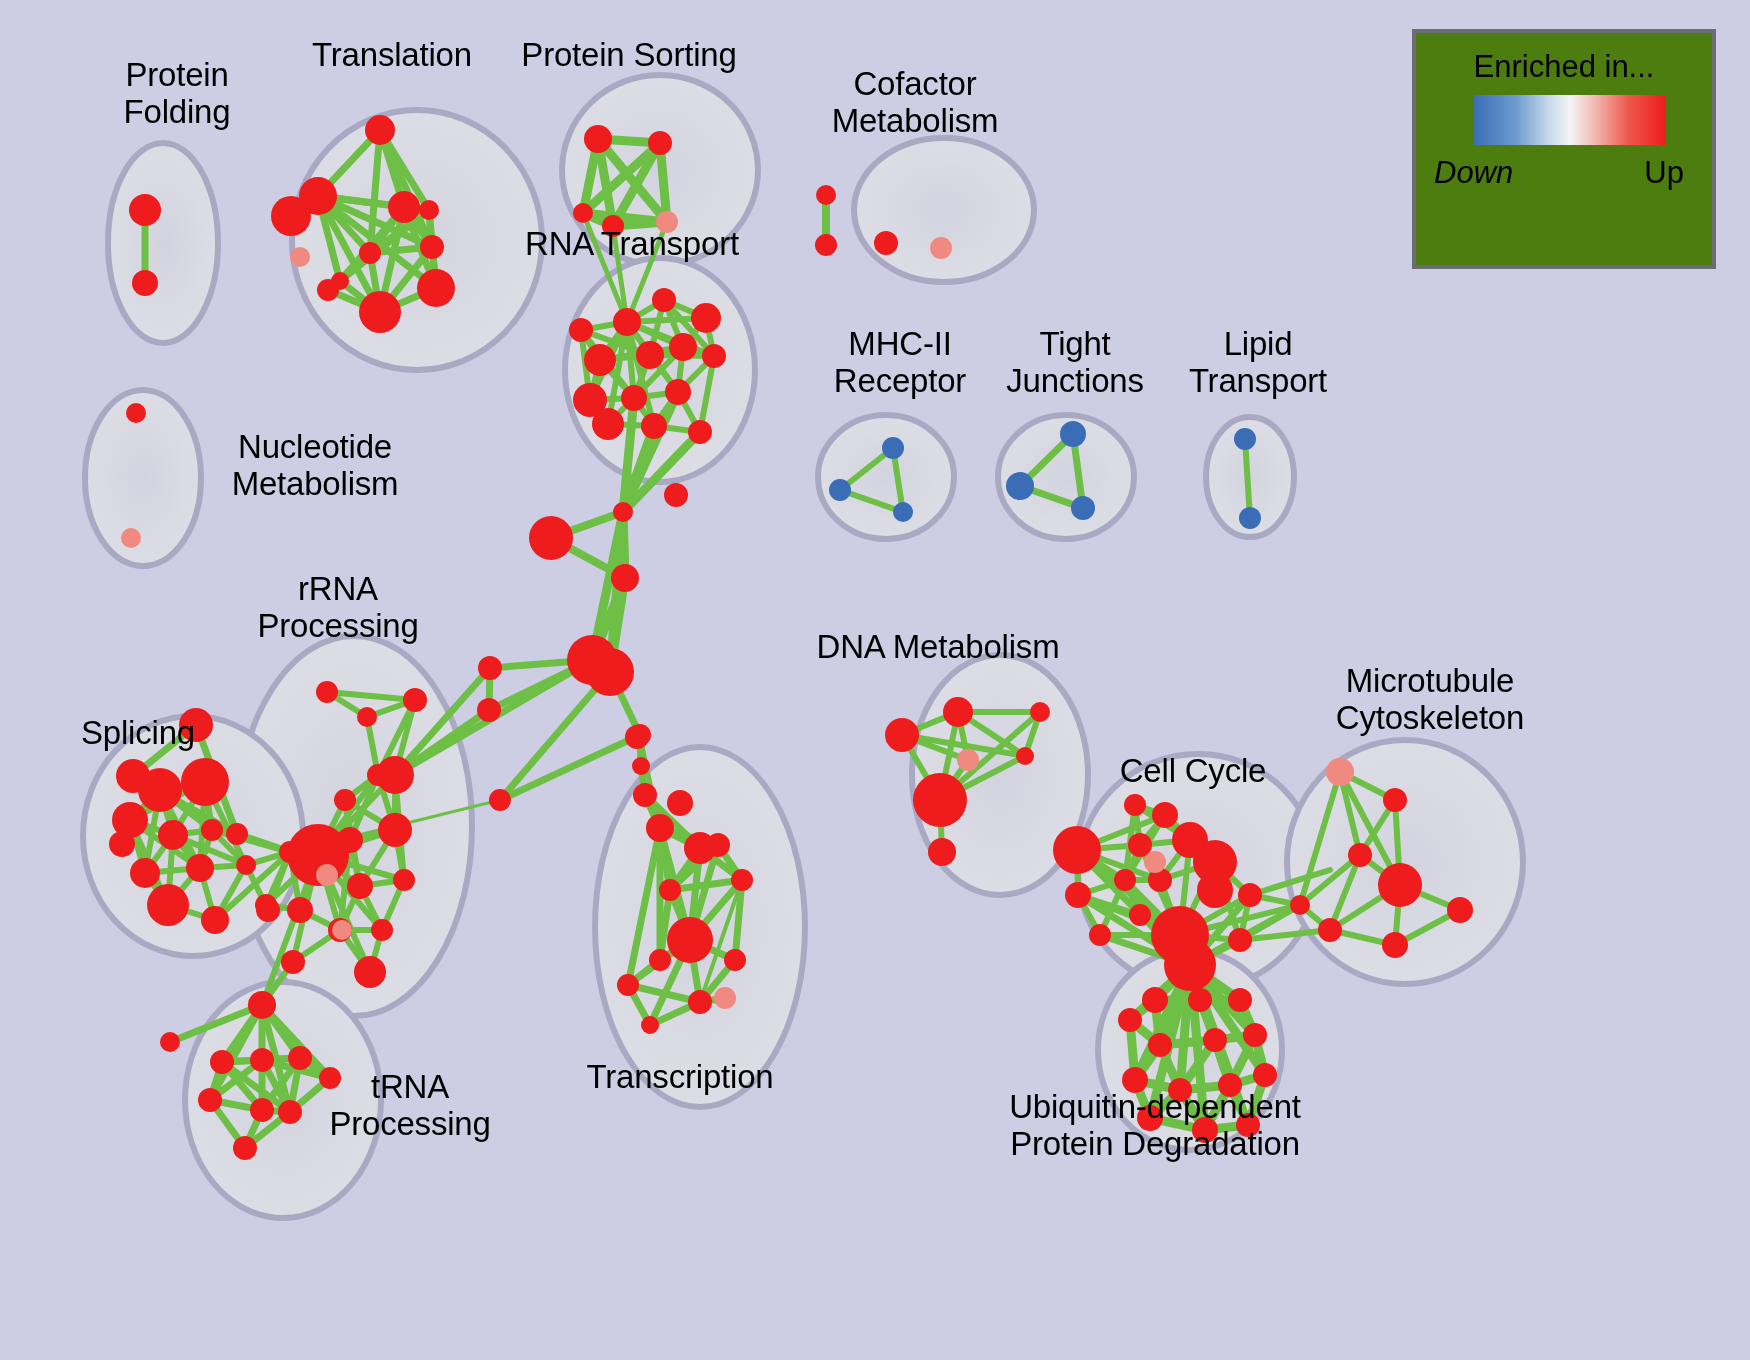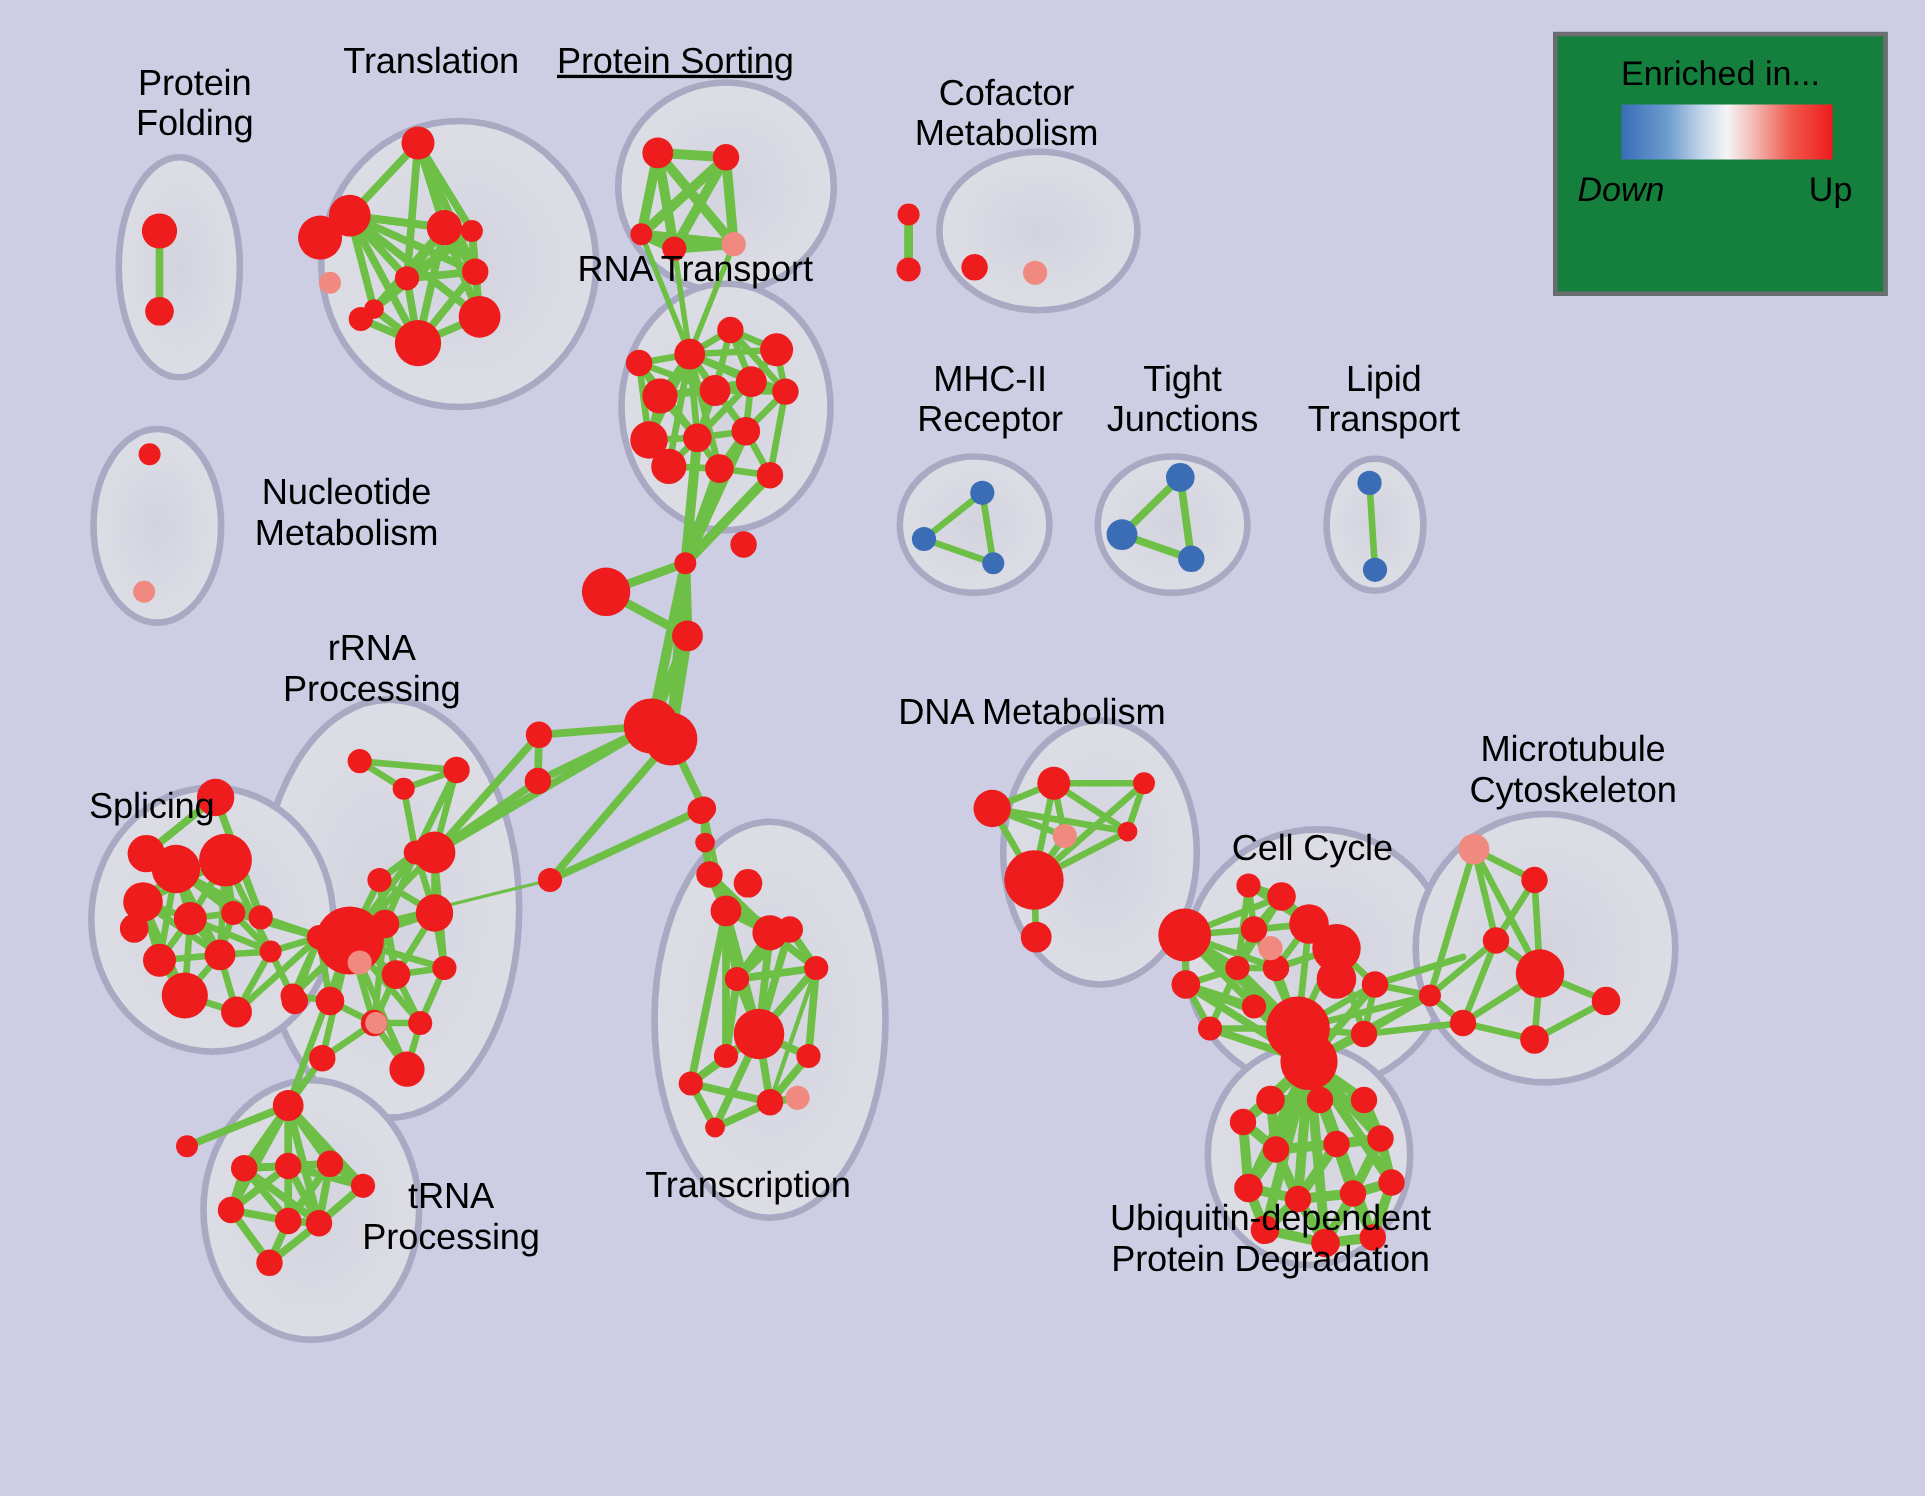--- a/index.html
+++ b/index.html
@@ -19,21 +19,21 @@
     line-height:1.13;
     font-weight:400;
     white-space:pre;
     text-align:center;
     letter-spacing:-0.2px;
   }
   #legend{
     position:absolute;
     left:1412px;top:29px;
     width:304px;height:240px;
-    background:#15803d;
+    background:#4d7c0f;
     border:4px solid #6c6c72;
     box-sizing:border-box;
   }
   #legend .ltitle{
     position:absolute;left:0;top:16px;width:100%;
     text-align:center;font-size:31px;color:#000;
   }
   #legend .bar{
     position:absolute;left:58px;top:62px;width:192px;height:50px;
     background:linear-gradient(to right,#3a6db6 0%,#6d9ccf 22%,#c3d6ea 38%,#f4f4f5 50%,#f3bdb8 62%,#ef5a4e 80%,#ee1c1c 100%);
@@ -724,21 +724,21 @@
       <circle class="n" cx="1265" cy="1075" r="12"></circle>
       <circle class="n" cx="1150" cy="1118" r="13"></circle>
       <circle class="n" cx="1205" cy="1130" r="13"></circle>
       <circle class="n" cx="1248" cy="1125" r="12"></circle>
     </g>
   </svg>
 
   <div class="lbl" style="left:82px;top:56px;width:190px;text-align:center;">Protein
 Folding</div>
   <div class="lbl" style="left:292px;top:36px;width:200px;">Translation</div>
-  <div class="lbl" style="left:490px;top:36px;width:248px;text-decoration:underline;">Protein Sorting</div>
+  <div class="lbl" style="left:505px;top:36px;width:248px;">Protein Sorting</div>
   <div class="lbl" style="left:795px;top:65px;width:240px;">Cofactor
 Metabolism</div>
   <div class="lbl" style="left:512px;top:225px;width:240px;">RNA Transport</div>
   <div class="lbl" style="left:800px;top:325px;width:200px;text-align:center;">MHC-II
 Receptor</div>
   <div class="lbl" style="left:980px;top:325px;width:190px;">Tight
 Junctions</div>
   <div class="lbl" style="left:1163px;top:325px;width:190px;">Lipid
 Transport</div>
   <div class="lbl" style="left:195px;top:428px;width:240px;">Nucleotide

